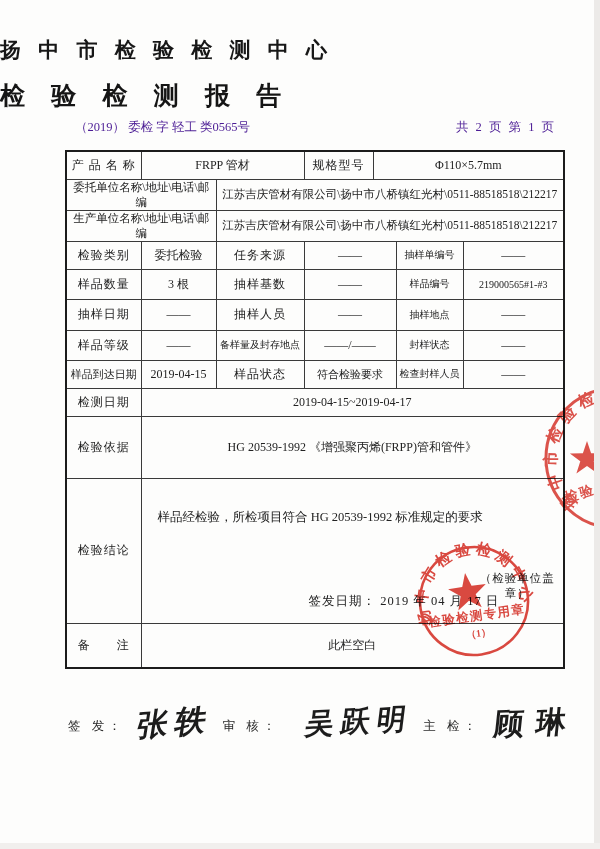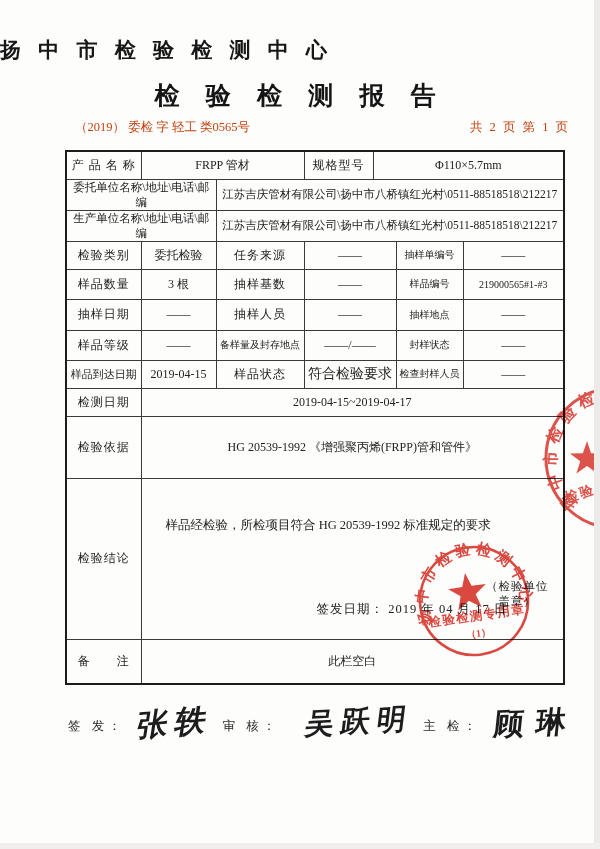--- a/index.html
+++ b/index.html
@@ -3,24 +3,24 @@
 <meta charset="utf-8">
 <style>
   html,body{margin:0;padding:0;background:#ffffff;}
   .page{
     position:relative;width:600px;height:849px;overflow:hidden;
     background:#fdfdfc;color:#1f1f1f;
     font-family:"Liberation Serif","DejaVu Serif",serif;
   }
   .org-title{position:absolute;top:36px;left:0;right:0;text-align:left;
     font-size:21px;font-weight:bold;letter-spacing:6px;color:#171717;}
-  .report-title{position:absolute;top:79px;left:0;right:0;text-align:center;
+  .report-title{position:absolute;top:79px;left:0;right:0;text-align:left;
     font-size:25px;font-weight:bold;letter-spacing:10px;color:#151515;font-family:Liberation Serif, serif;}
-  .meta-row{position:absolute;top:119px;left:75px;right:30px;
-    display:flex;justify-content:space-between;font-size:12.5px;color:#c2410c;gap:16px;}
+  .meta-row{position:absolute;top:119px;left:75px;right:44px;
+    display:flex;justify-content:space-between;font-size:12.5px;color:#4c1d95;gap:16px;}
   .meta-row .page-info{letter-spacing:2px;}
   table.report{
     position:absolute;top:150px;left:65px;width:498px;
     border-collapse:collapse;table-layout:fixed;
     font-size:12px;color:#222;
   }
   table.report td{
     border:1px solid #3a3a3a;text-align:center;vertical-align:middle;
     padding:0 2px;overflow:hidden;
   }
@@ -114,35 +114,35 @@
       <td>——</td>
       <td class="small">备样量及封存地点</td>
       <td colspan="2">——/——</td>
       <td class="small">封样状态</td>
       <td>——</td>
     </tr>
     <tr style="height:28px">
       <td class="small" style="font-size:11px">样品到达日期</td>
       <td>2019-04-15</td>
       <td class="lbl">样品状态</td>
-      <td colspan="2" style="font-size:14px">符合检验要求</td>
+      <td colspan="2" style="font-size:11px">符合检验要求</td>
       <td class="small">检查封样人员</td>
       <td>——</td>
     </tr>
     <tr style="height:28px">
       <td class="lbl">检测日期</td>
       <td colspan="6">2019-04-15~2019-04-17</td>
     </tr>
     <tr style="height:62px">
       <td class="lbl">检验依据</td>
       <td colspan="6" class="left">HG 20539-1992 《增强聚丙烯(FRPP)管和管件》</td>
     </tr>
     <tr style="height:136px">
       <td class="lbl">检验结论</td>
-      <td colspan="6" style="padding:12px">
+      <td colspan="6" style="padding:4px">
         <div class="concl-cell">
           <div class="concl-text">样品经检验，所检项目符合 HG 20539-1992 标准规定的要求</div>
           <div class="seal-note">（检验单位盖章）</div>
           <div class="issue-date">签发日期：  2019 年 04 月 17 日</div>
         </div>
       </td>
     </tr>
     <tr style="height:45px">
       <td class="lbl">备　　注</td>
       <td colspan="6" class="left">此栏空白</td>

